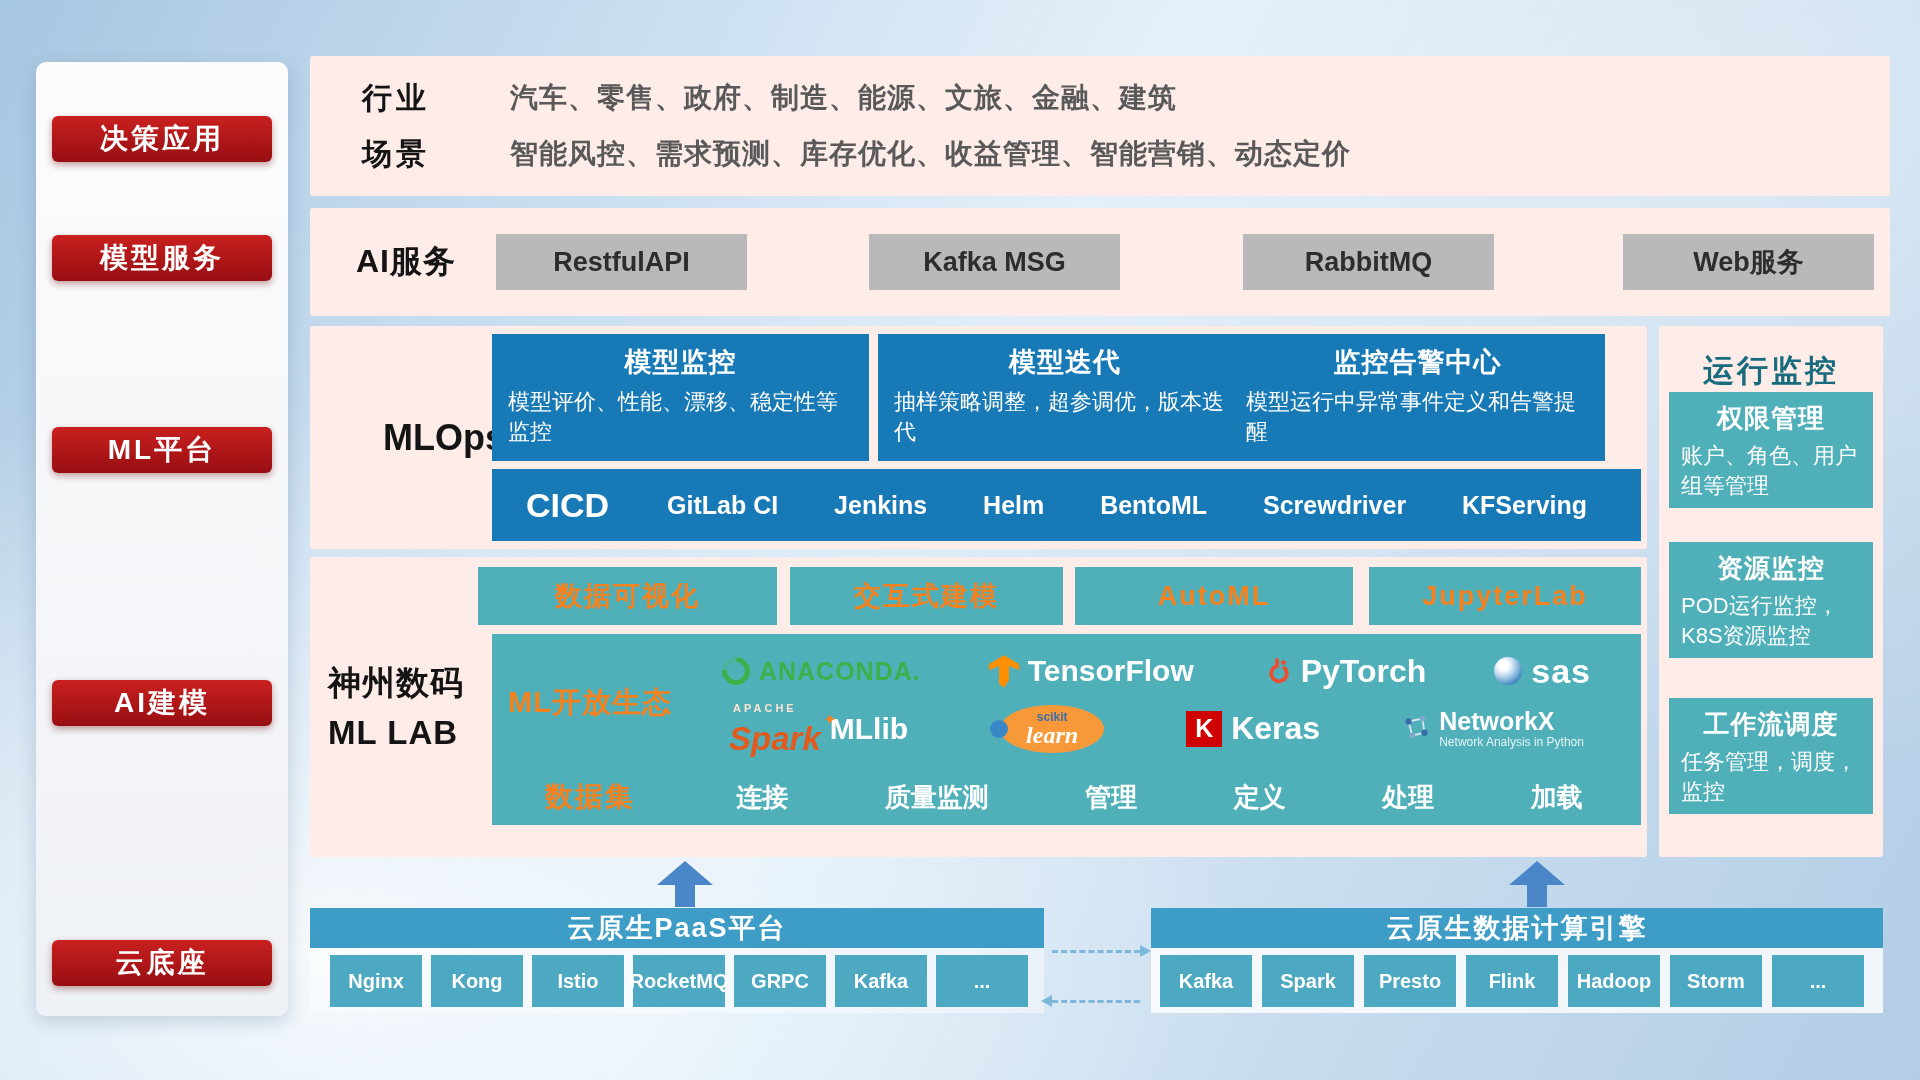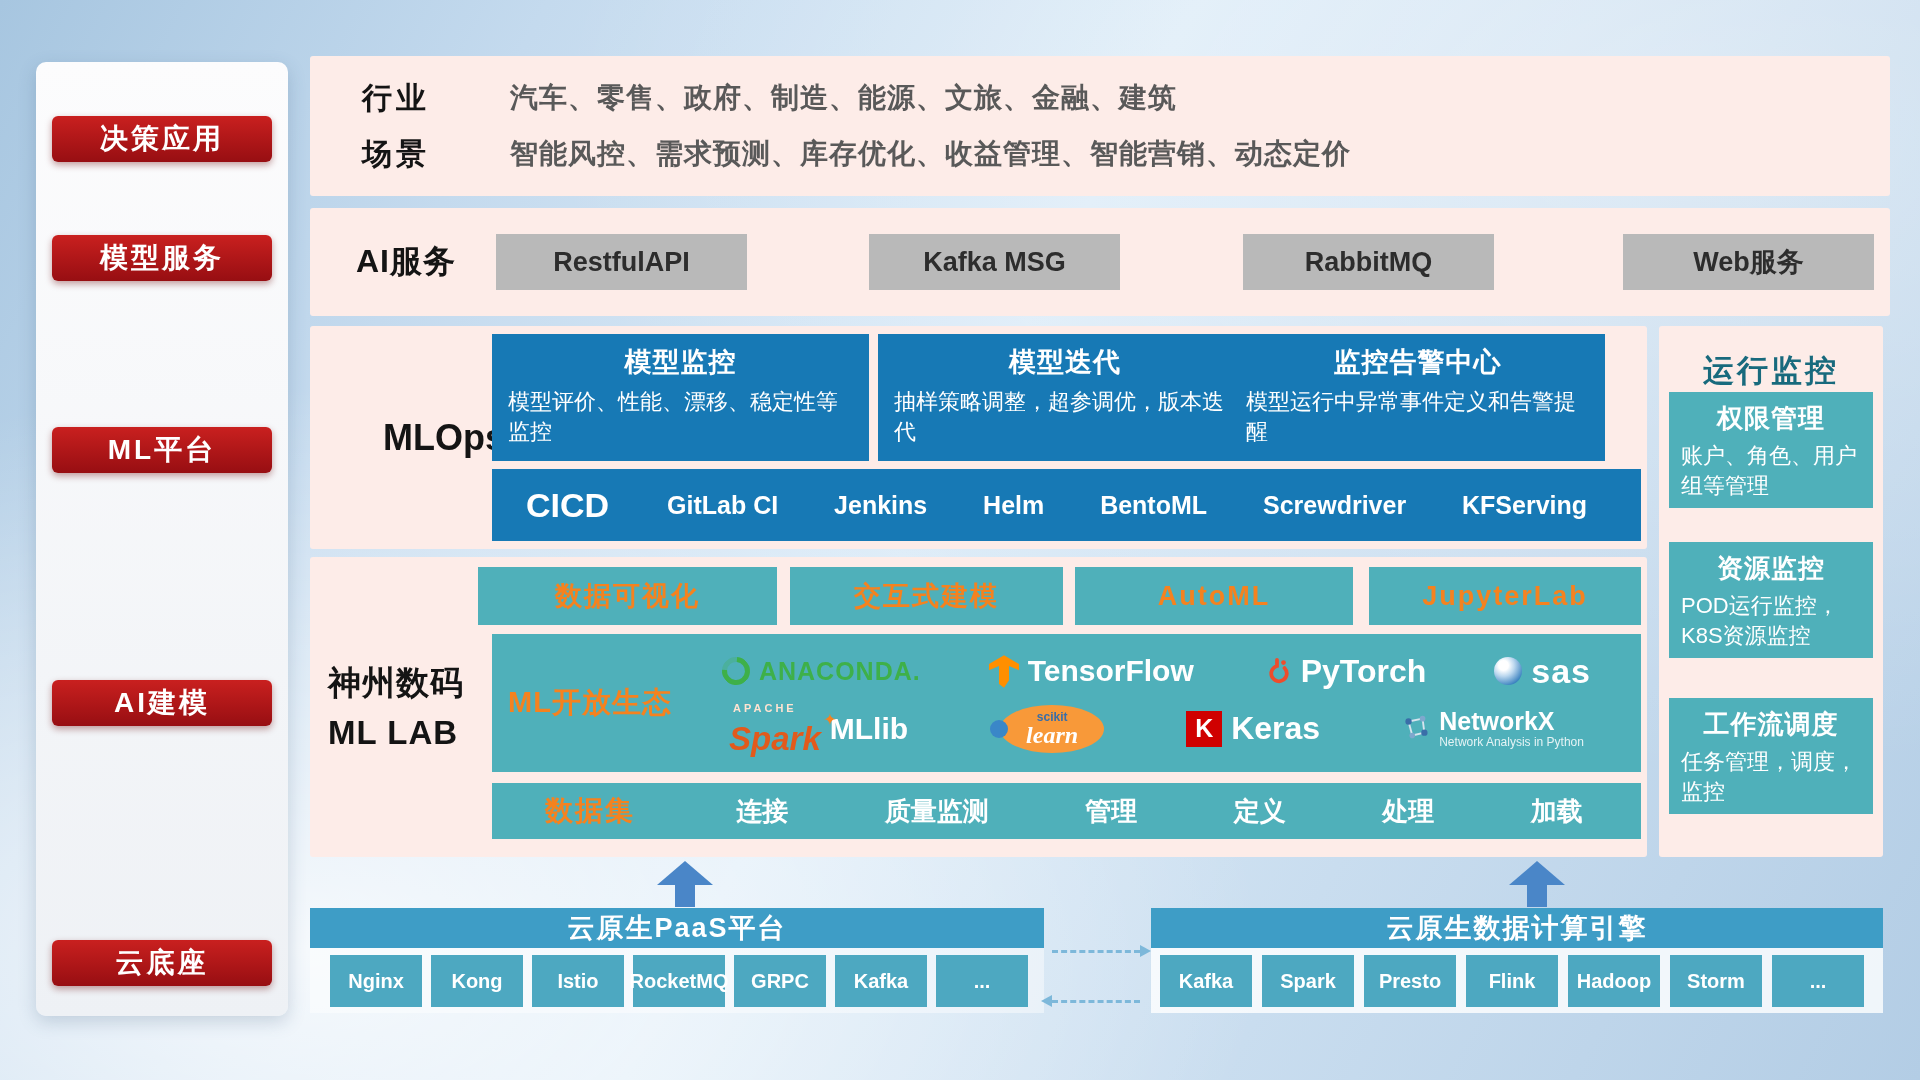--- a/index.html
+++ b/index.html
@@ -78,21 +78,21 @@
   .spark-word::after{content:"✦";position:absolute;top:-10px;right:-16px;font-size:16px;color:#f5821f;font-style:normal;}
   .skl{position:relative;display:flex;align-items:center;}
   .skl-dot{width:18px;height:18px;border-radius:50%;background:#3a87c8;margin-right:-8px;z-index:2;}
   .skl-blob{width:104px;height:48px;border-radius:50%;background:#f89939;display:flex;flex-direction:column;align-items:center;justify-content:center;line-height:1;}
   .skl-top{font-size:12px;color:#3a6ea8;font-weight:bold;}
   .skl-main{font-size:24px;color:#fff;font-style:italic;font-weight:bold;font-family:"Liberation Serif","DejaVu Serif",serif;}
   .keras-sq{width:36px;height:36px;background:#d00000;color:#fff;display:flex;align-items:center;justify-content:center;font-size:25px;font-weight:bold;}
   .nx-stack{display:flex;flex-direction:column;line-height:1.15;}
   .nx-title{font-size:25px;font-weight:bold;color:#fff;}
   .nx-sub{font-size:12px;color:rgba(255,255,255,.85);}
-  .dataset{position:absolute;left:182px;top:226px;width:1149px;height:56px;background:#4fb0ba;display:flex;align-items:center;color:#fff;}
+  .dataset{position:absolute;left:182px;top:212px;width:1149px;height:56px;background:#4fb0ba;display:flex;align-items:center;color:#fff;}
   .ds-label{width:196px;text-align:center;font-size:28px;font-weight:bold;color:#f5821f;letter-spacing:2px;}
   .ds-items{flex:1;display:flex;justify-content:space-around;font-size:26px;font-weight:600;padding-right:10px;}
 
   
   .monitor{left:1659px;top:326px;width:224px;height:531px;}
   .monitor-title{text-align:center;margin-top:24px;font-size:31px;font-weight:bold;color:#186a7d;letter-spacing:3px;}
   .m-card{position:absolute;left:10px;width:204px;height:116px;background:#4fb0ba;color:#fff;}
   .m-card .t{text-align:center;font-size:26px;font-weight:bold;margin-top:9px;letter-spacing:1px;}
   .m-card .d{font-size:22px;margin:5px 12px 0 12px;line-height:1.35;}
 

